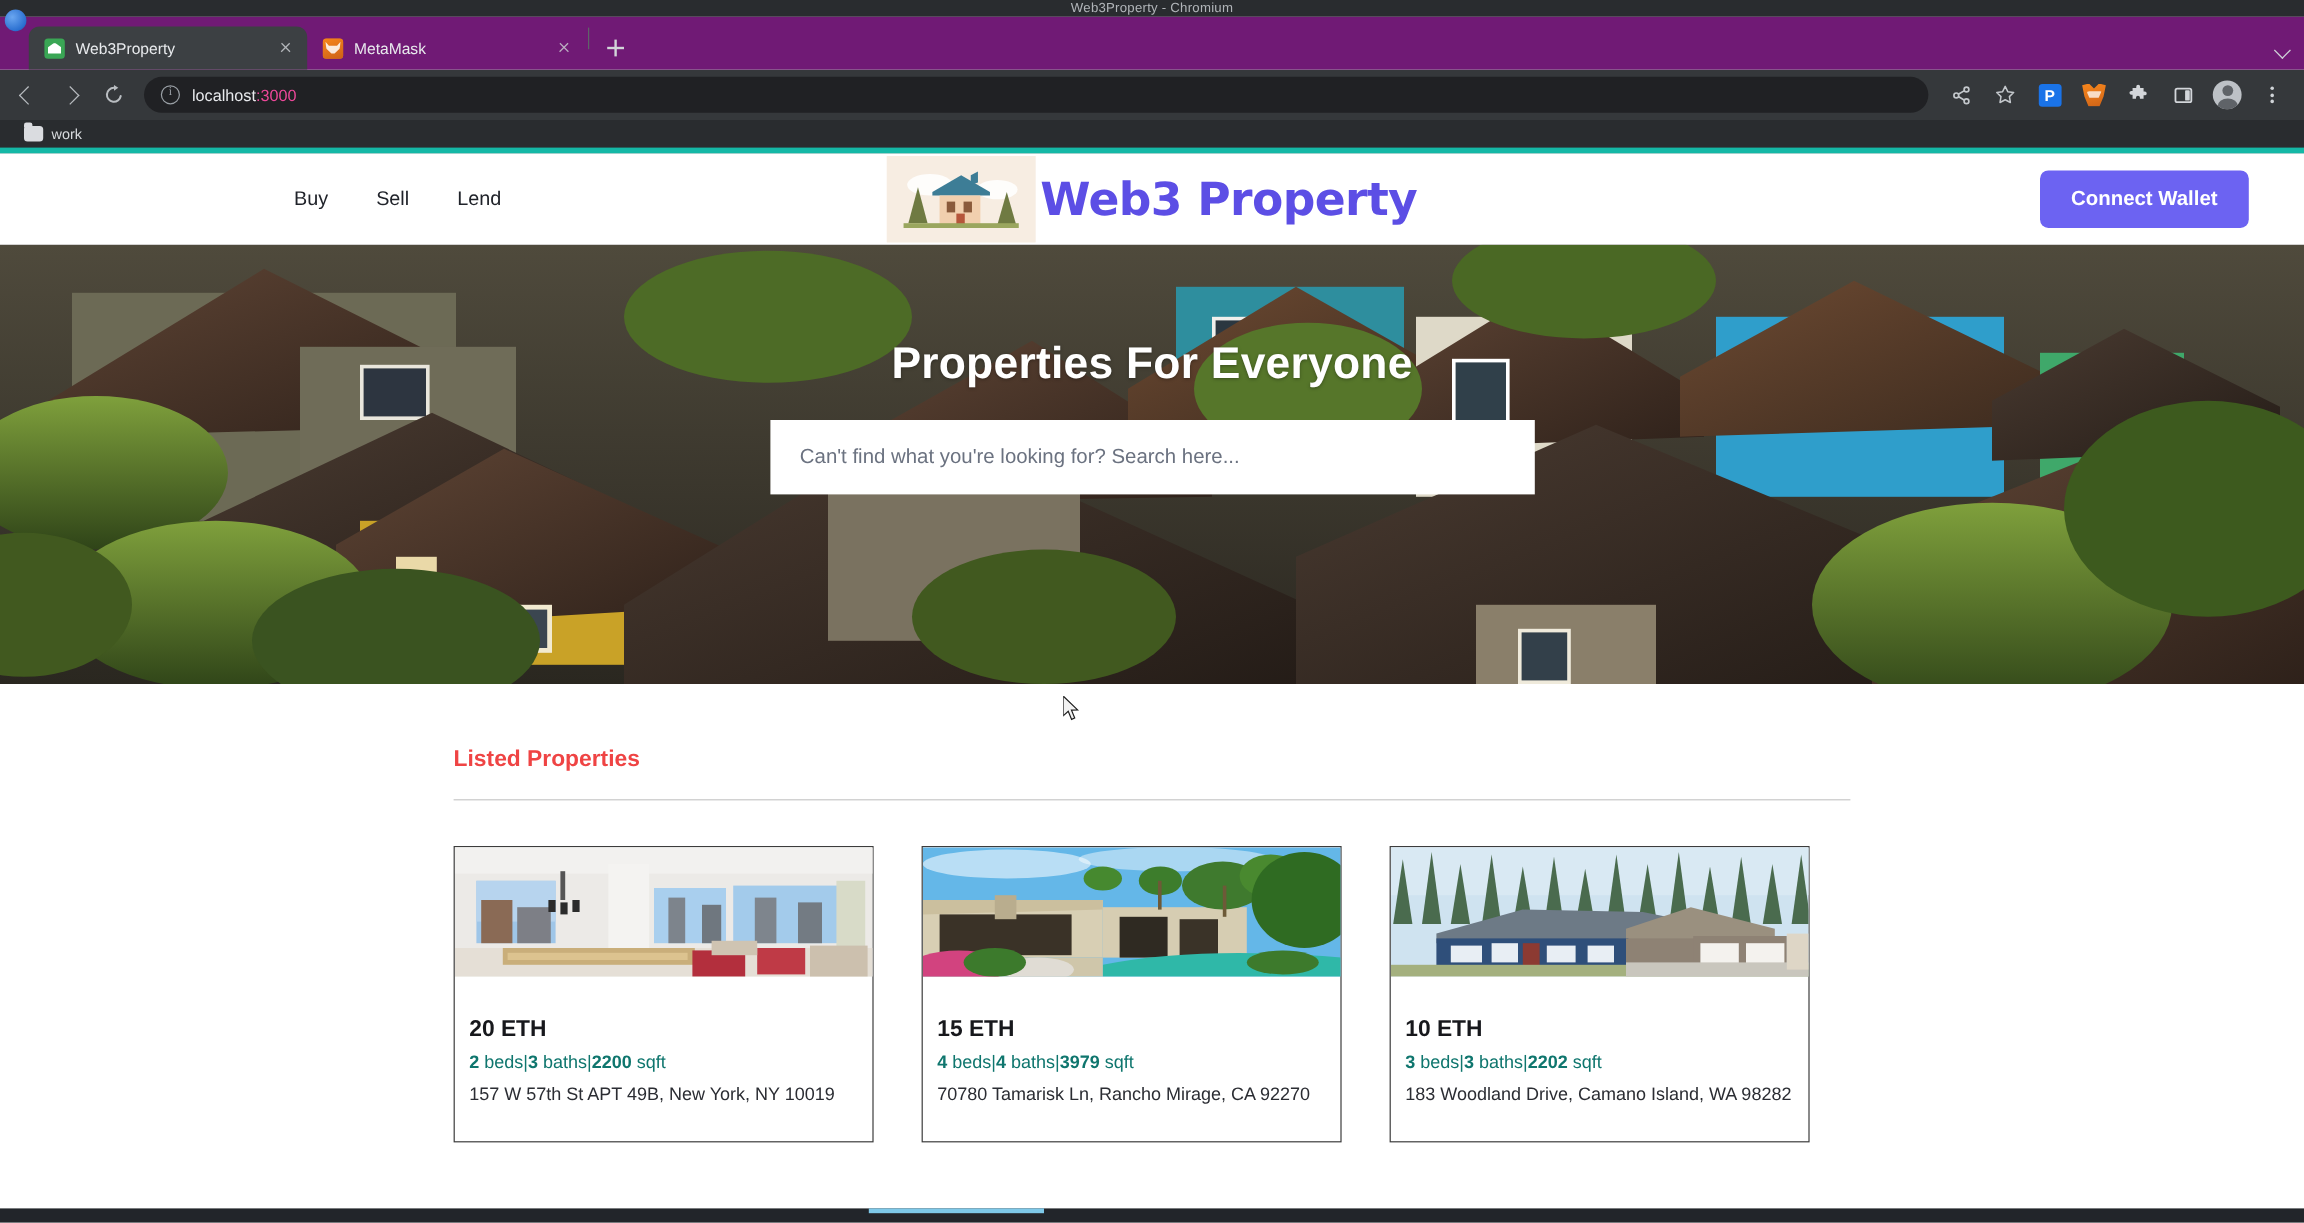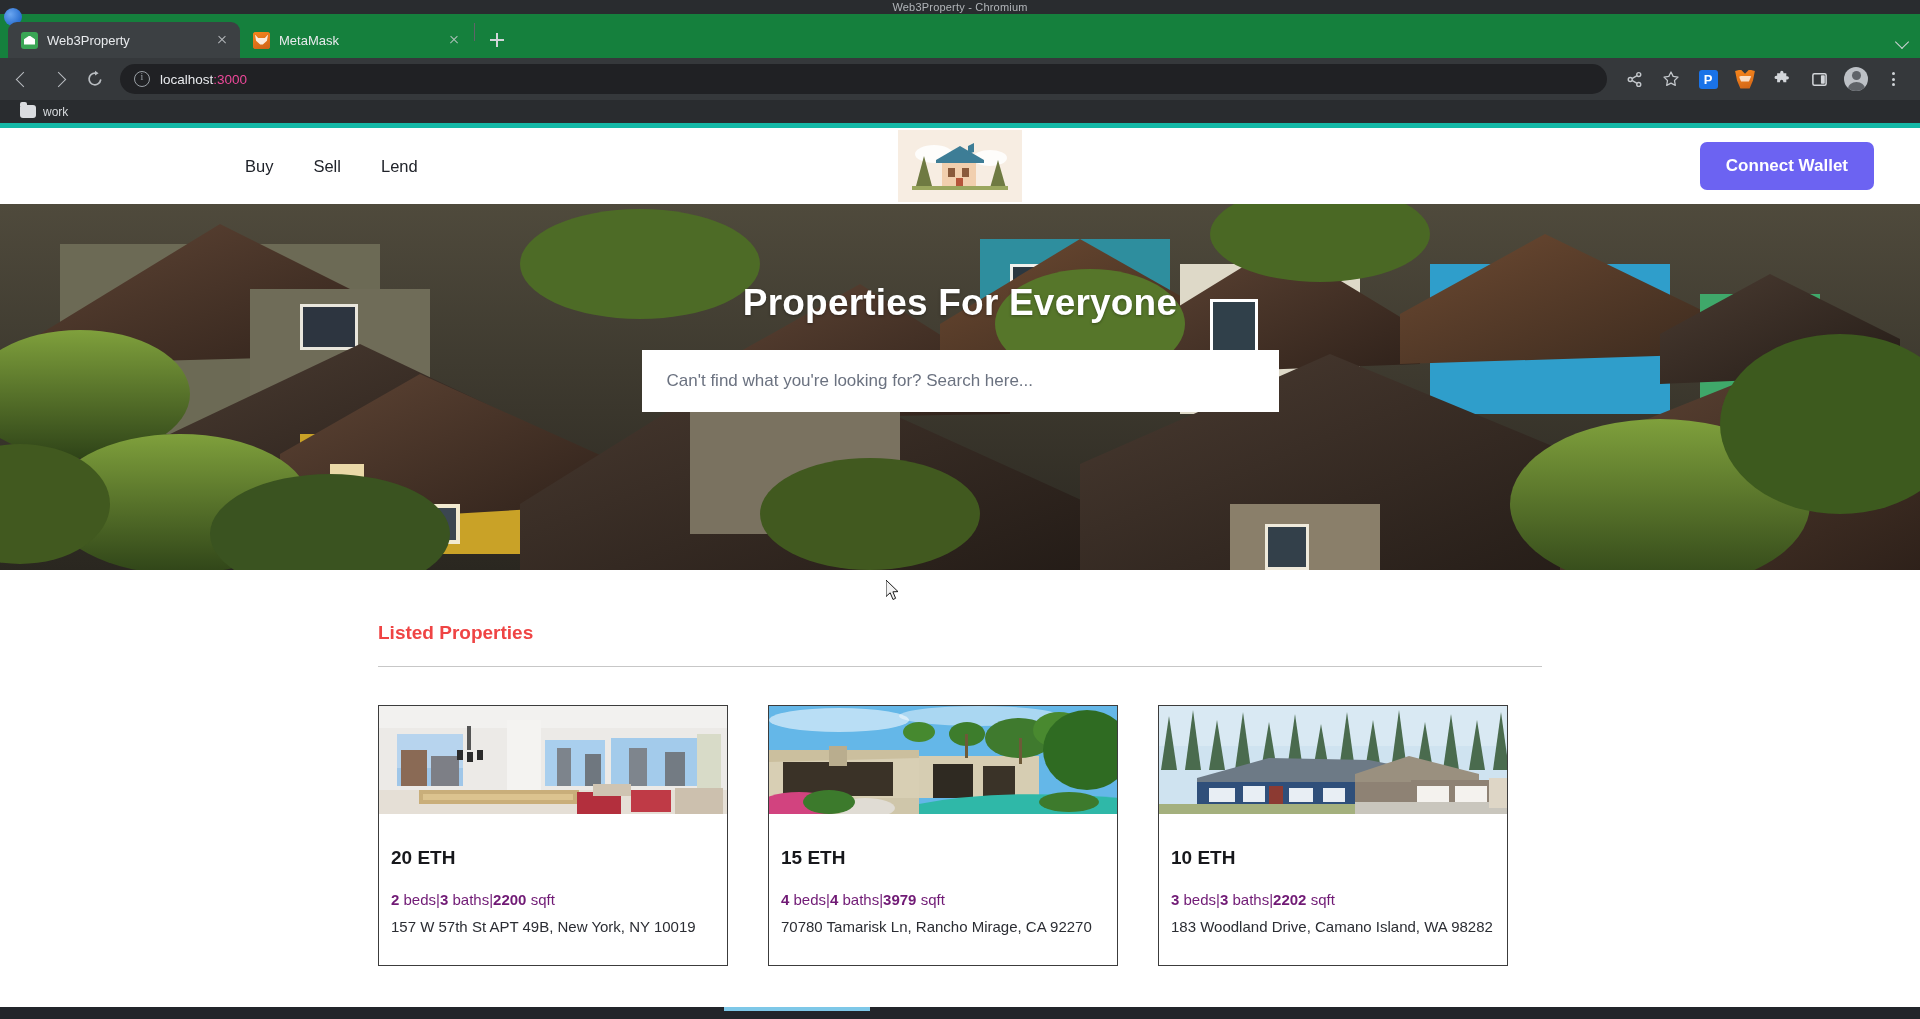--- a/index.html
+++ b/index.html
@@ -12,22 +12,22 @@
   
   .browser { width: 1920px; height: 1019px; display: flex; flex-direction: column; background:#ffffff; }
 
   .titlebar {
     height: 14px; background: #292c2f; position: relative;
     display: flex; align-items: center; justify-content: center; flex: none;
   }
   .win-title { font-size: 11px; color:#c8ccd0; opacity:.85; letter-spacing:.2px; }
 
   .tabstrip {
-    height: 44px; background: #15803d; display:flex; align-items:flex-end; flex:none;
-    padding-left: 8px; position: relative;
+    height: 44px; background: #701a75; display:flex; align-items:flex-end; flex:none;
+    padding-left: 24px; position: relative;
   }
   .chromium-dot {
     position:absolute; left:4px; top:-6px; width:18px; height:18px; border-radius:50%;
     background: radial-gradient(circle at 35% 35%, #6aa6f0 0%, #2a6fd0 70%, #1a4f9c 100%);
   }
   .tab {
     height: 36px; min-width: 232px; max-width: 240px; border-radius: 9px 9px 0 0;
     display:flex; align-items:center; gap:9px; padding: 0 9px 0 13px; position:relative;
   }
   .tab.active { background:#3c4043; }
@@ -175,21 +175,21 @@
   .listings-title { font-size:19px; font-weight:bold; color:#ef4444; }
   .listings-hr { margin-top:22px; border-top:1px solid #c7c7c7; }
   .cards { display:flex; gap:40px; margin-top:38px; }
   .card {
     width: 350px; border:1px solid #3c3c3c; background:#fff; overflow:hidden;
     display:flex; flex-direction:column;gap:19px;
   }
   .card-photo { height: 108px; width:100%; position:relative; overflow:hidden; }
   .card-body { padding: 14px 12px 30px 12px; }
   .card-price { font-size:19px; font-weight:bold; color:#17181c; }
-  .card-specs { margin-top:22px; font-size:15px; color:#701a75; }
+  .card-specs { margin-top:8px; font-size:15px; color:#0f766e; }
   .card-specs b { font-weight:bold; }
   .card-addr { margin-top:10px; font-size:15px; color:#2b2d33; }
 
   
   .cursor { position:absolute; left: 886px; top: 452px; width:16px; height:22px; pointer-events:none; }
 
   
   .taskbar { height: 12px; background:#22252a; flex:none; position:relative; }
   .taskbar-active { position:absolute; left:724px; top:0; width:146px; height:4px; background:#7ec8e8; }
 </style>
@@ -311,20 +311,21 @@
             <polygon points="92,58 100,30 108,58" fill="#6f7a42"></polygon>
             <polygon points="38,30 62,16 86,30 86,33 38,33" fill="#3d7d96"></polygon>
             <polygon points="44,33 44,58 78,58 78,33" fill="#f1cfae"></polygon>
             <rect x="50" y="38" width="7" height="9" fill="#8a5a3b"></rect>
             <rect x="64" y="38" width="7" height="9" fill="#8a5a3b"></rect>
             <rect x="58" y="48" width="7" height="10" fill="#b5553a"></rect>
             <polygon points="70,16 76,13 76,22 70,24" fill="#3d7d96"></polygon>
             <rect x="14" y="56" width="96" height="4" fill="#9aa65e"></rect>
           </svg>
         </div>
+        <span class="brand-name">Web3 Property</span>
       </div>
 
       <button class="connect-btn">Connect Wallet</button>
     </div>
 
     <div class="hero">
       <div class="hero-photo">
         <svg width="1920" height="366" viewBox="0 0 1920 366" preserveAspectRatio="none">
           <defs>
             <linearGradient id="sky" x1="0" y1="0" x2="0" y2="1">

